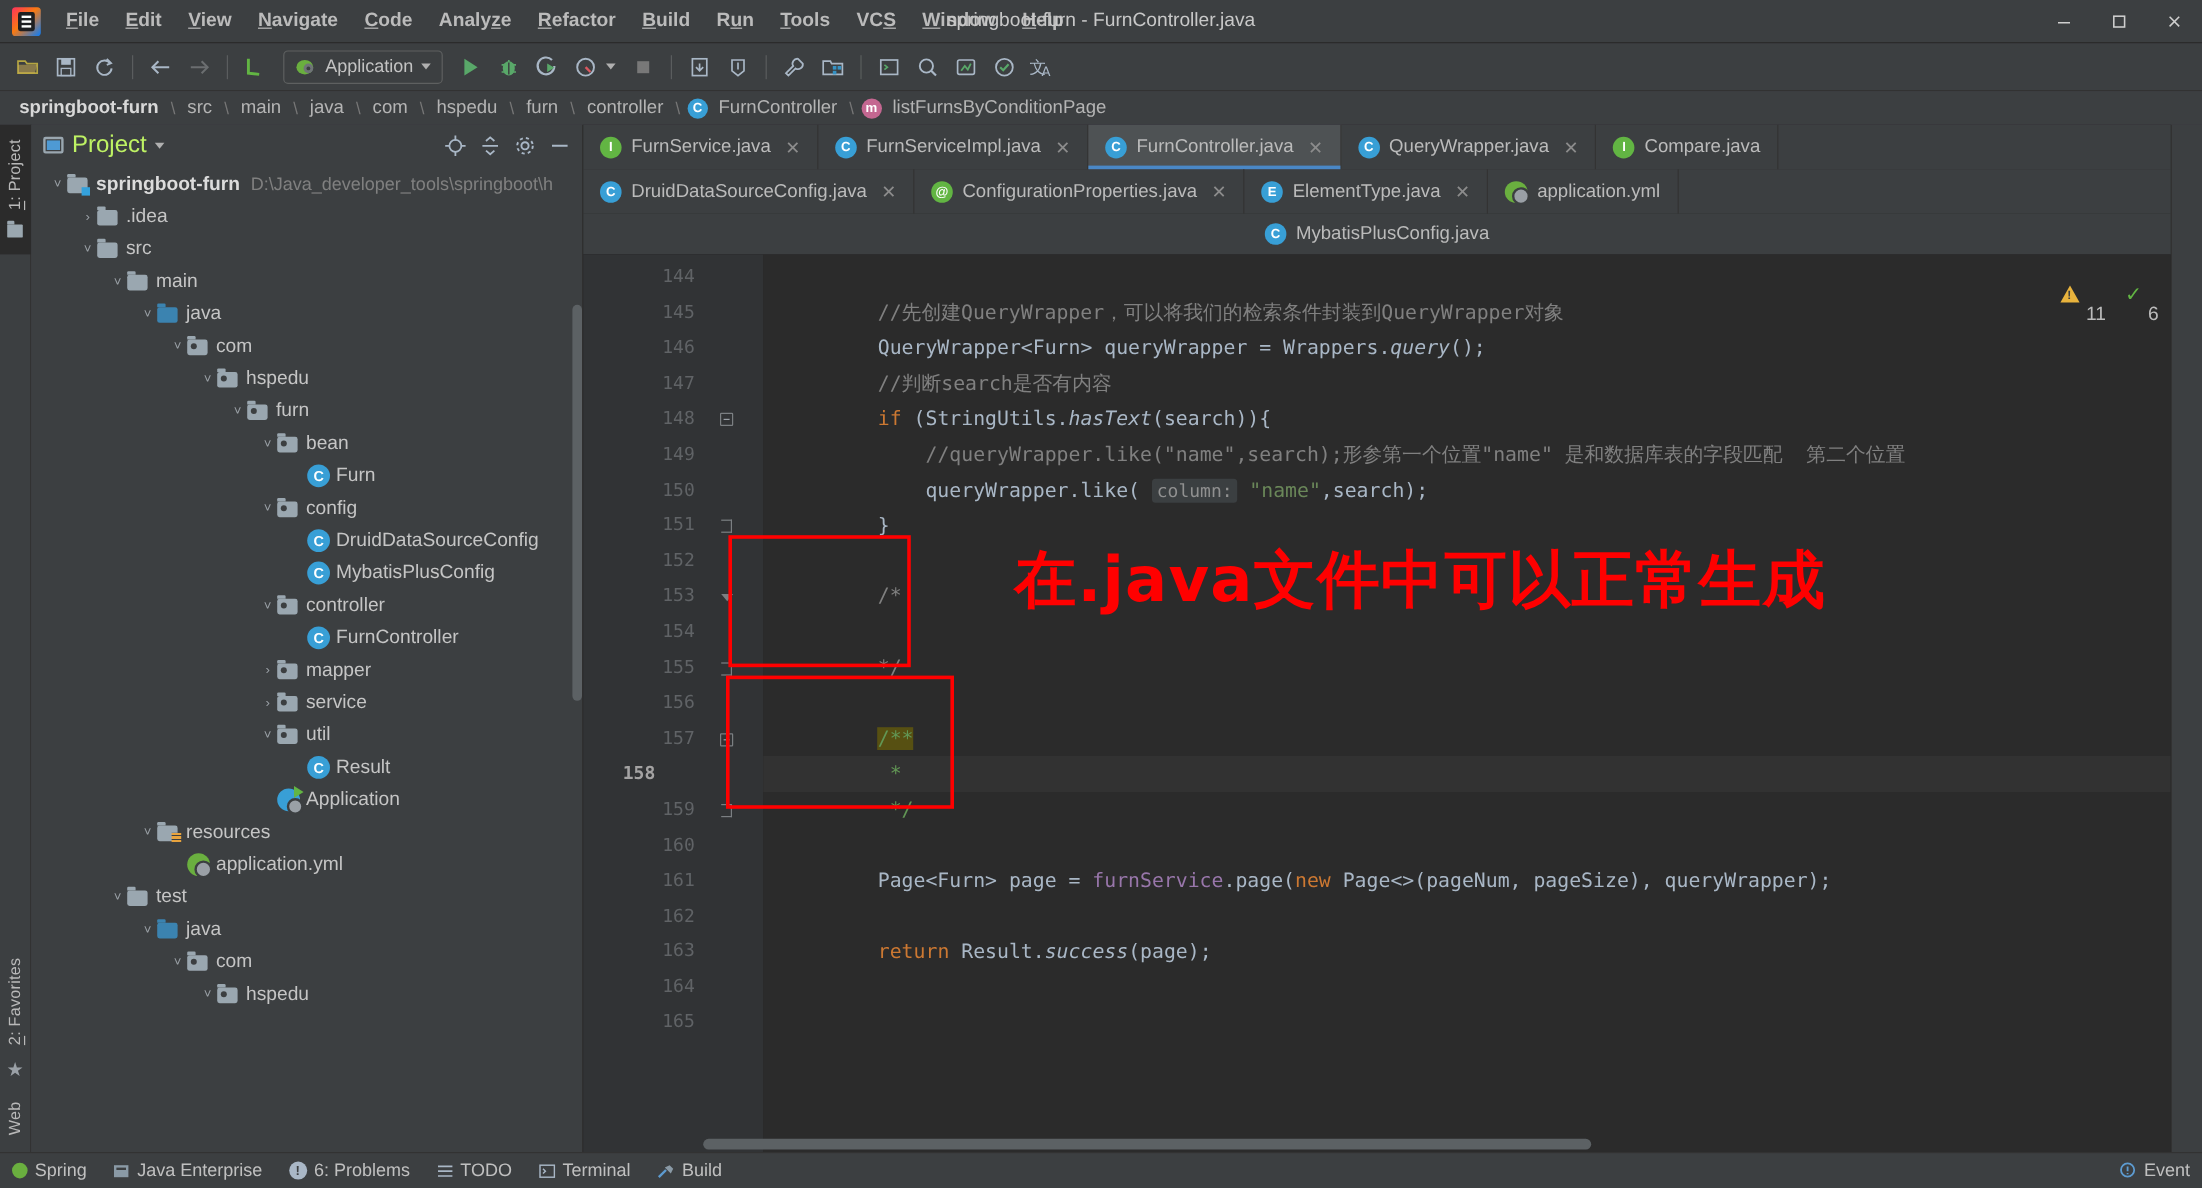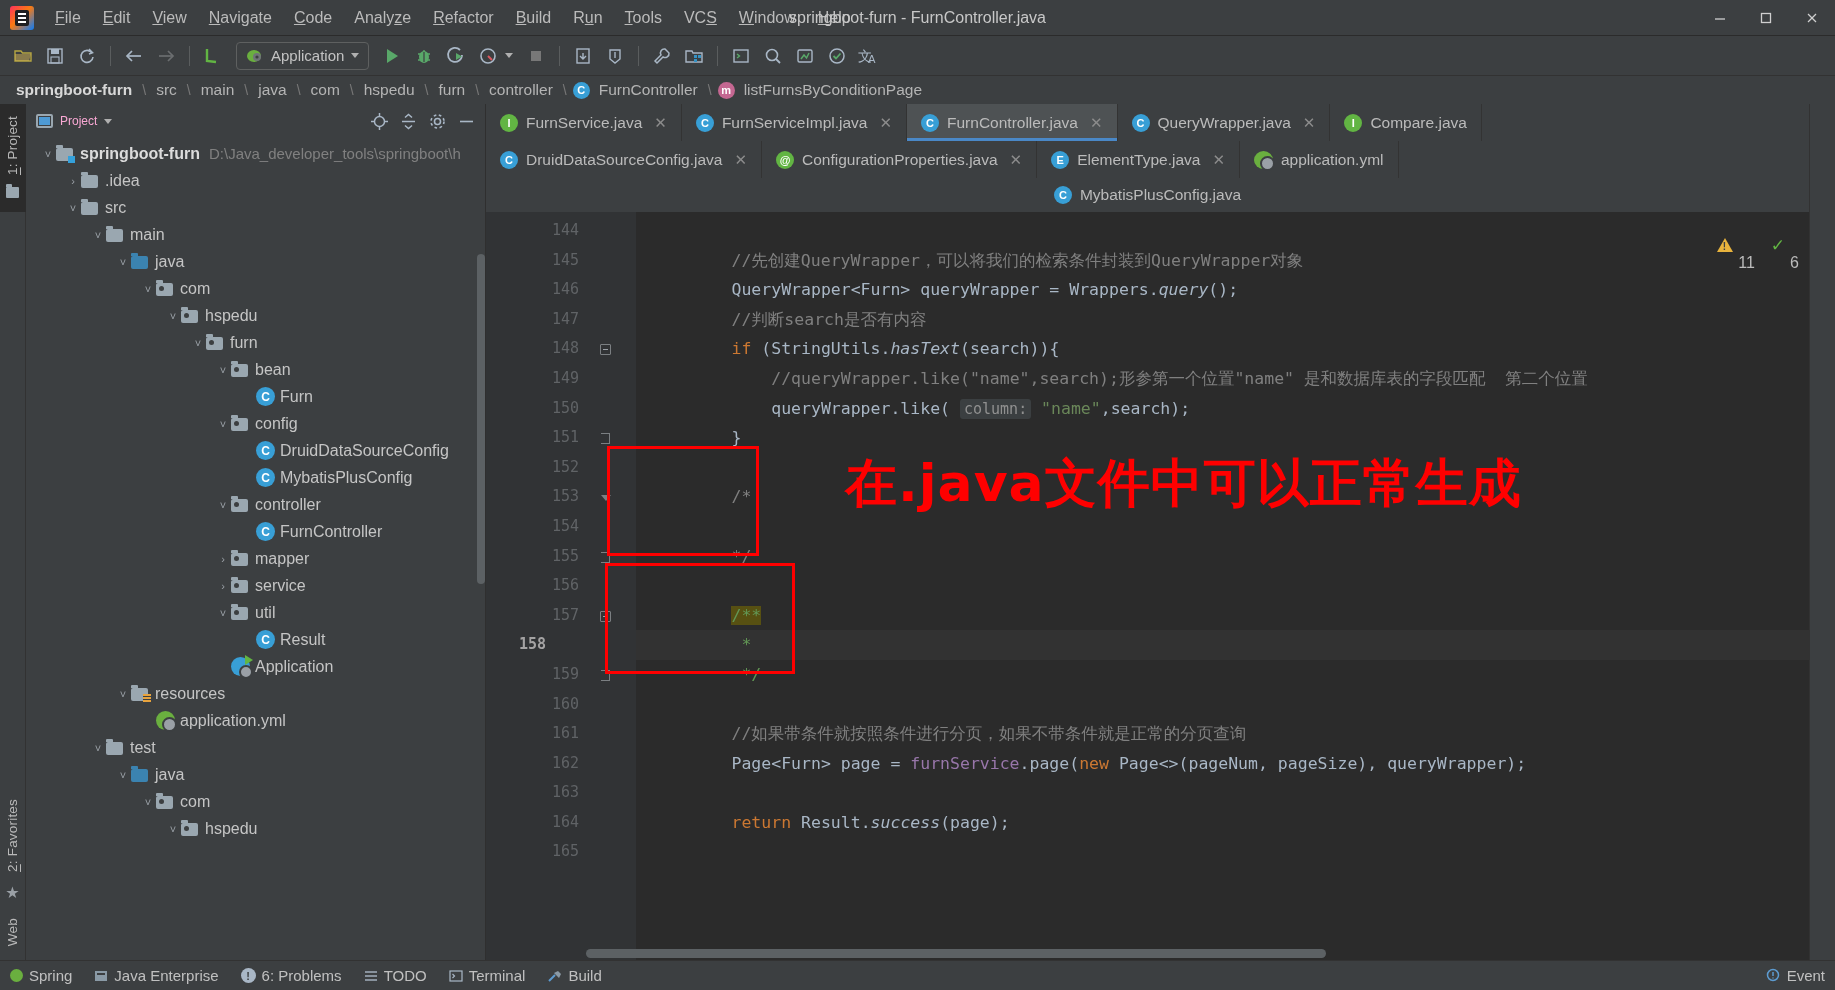--- a/index.html
+++ b/index.html
@@ -24,21 +24,21 @@
     position:relative; flex:0 0 auto;
   }
   .ij-logo::after{
     content:""; position:absolute; left:5px; top:4px; width:14px; height:16px;
     background:#1e1f22; border-radius:2px;
   }
   .ij-logo::before{
     content:""; position:absolute; left:8px; top:7px; width:8px; height:2px;
     background:#fff; box-shadow:0 4px 0 0 #fff, 0 8px 0 0 #fff; z-index:2;
   }
-  .menubar { display:flex; align-items:center; gap:0px; }
+  .menubar { display:flex; align-items:center; gap:0px;font-weight:bold; }
   .menu-item {
     padding:4px 11px; font-size:16px; color:#bbbbbb; cursor:default;
     white-space:nowrap;
   }
   .menu-item u { text-decoration:underline; }
   .win-title {
     position:absolute; left:0; right:0; text-align:center; font-size:16px;
     color:#c8c8c8; pointer-events:none;
   }
   .win-controls {
@@ -107,21 +107,21 @@
 
   
   .project-panel {
     width:460px; flex:0 0 460px; background:#3c3f41; display:flex; flex-direction:column;
     border-right:1px solid #2f2f2f; min-height:0; position:relative;
   }
   .pp-header {
     height:34px; display:flex; align-items:center; padding:0 6px 0 10px; gap:7px;
     flex:0 0 34px;
   }
-  .pp-title { font-size:12px; color:#f9a8d4; }
+  .pp-title { font-size:20px; color:#bef264; }
   .pp-icon-sq {
     width:17px;height:14px;border:2px solid #9aa7b0;border-radius:2px;background:#3c3f41;position:relative;
   }
   .pp-icon-sq::after{content:"";position:absolute;inset:1px;background:#4e9ad4;}
   .pp-actions { margin-left:auto; display:flex; align-items:center; gap:3px; }
   .pp-act { width:26px;height:24px;display:flex;align-items:center;justify-content:center;color:#a9b7c6;border-radius:3px; }
 
   .tree {
     flex:1 1 auto; overflow:hidden; font-size:16px; padding-top:2px; position:relative;
   }
@@ -820,21 +820,20 @@
             <div class="cl">        }</div>
             <div class="cl">&nbsp;</div>
             <div class="cl">        <span class="cmt">/*</span></div>
             <div class="cl">&nbsp;</div>
             <div class="cl">        <span class="cmt">*/</span></div>
             <div class="cl">&nbsp;</div>
             <div class="cl">        <span class="jdoc-hl">/**</span></div>
             <div class="cl hl">         <span class="jdoc">*</span></div>
             <div class="cl">         <span class="jdoc">*/</span></div>
             <div class="cl">&nbsp;</div>
-            <div class="cl">        <span class="cmt">//如果带条件就按照条件进行分页，如果不带条件就是正常的分页查询</span></div>
             <div class="cl">        Page&lt;Furn&gt; page = <span class="fieldc">furnService</span>.page(<span class="kw">new</span> Page&lt;&gt;(pageNum, pageSize), queryWrapper);</div>
             <div class="cl">&nbsp;</div>
             <div class="cl">        <span class="kw">return</span> Result.<span class="ital">success</span>(page);</div>
             <div class="cl">&nbsp;</div>
           </div>
 
         <div class="inspect-badge">
           <div class="ib">
             <span class="warn-tri"></span>
             <span class="cnt">11</span>

